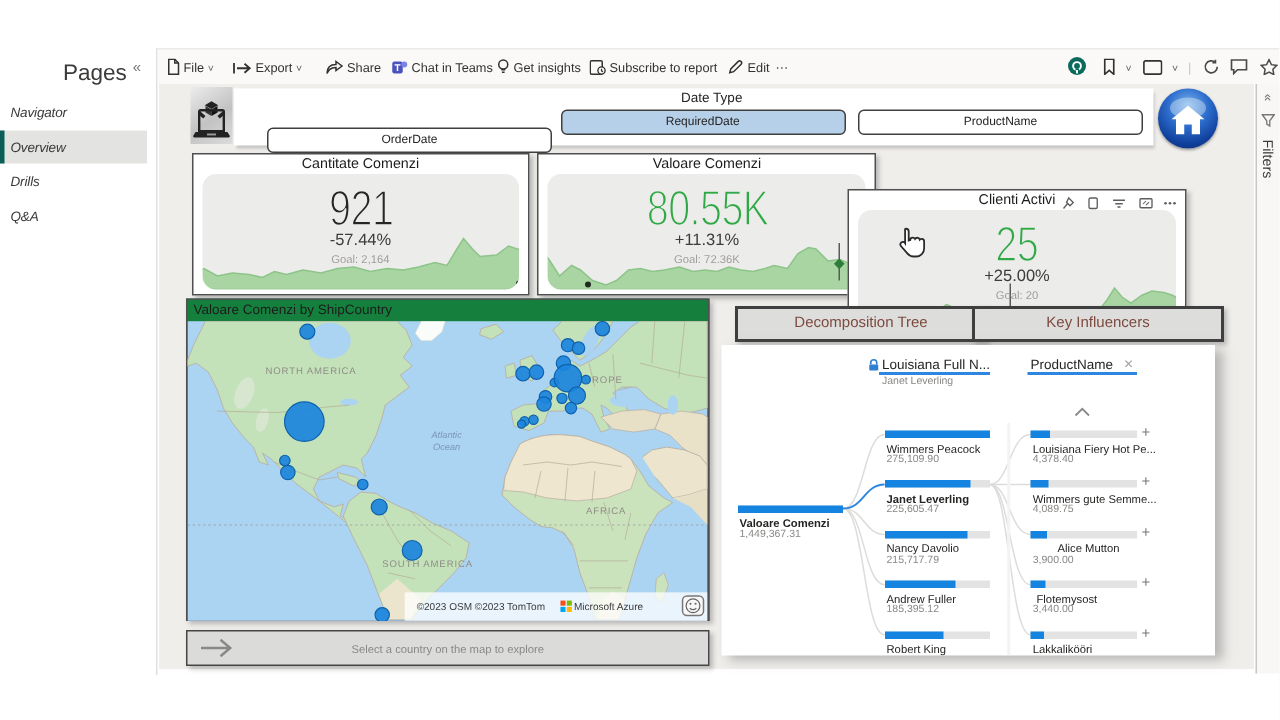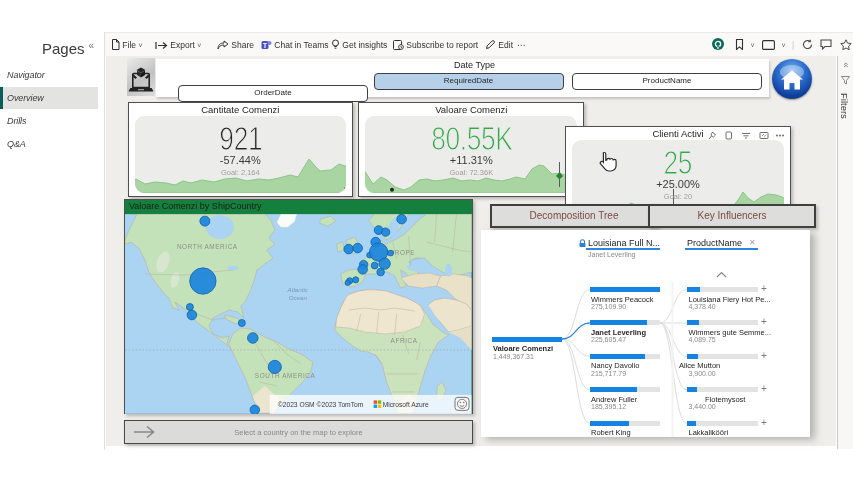--- a/index.html
+++ b/index.html
@@ -445,27 +445,27 @@
     <div class="bar" style="left:206px; top:90.2px; width:71px;">
         <div class="fill" style="width:11.7px;"></div>
       </div>
     <div class="plus" style="left:280px; top:86px;">+</div>
     <div class="node" style="left:207.5px; top:97.5px;">Wimmers gute Semme...</div>
     <div class="nodeval" style="left:207.5px; top:106px;">4,089.75</div>
     <div class="bar" style="left:206px; top:123.8px; width:71px;">
         <div class="fill" style="width:11.1px;"></div>
       </div>
     <div class="plus" style="left:280px; top:119.5px;">+</div>
-    <div class="node" style="left:198px; top:131px;">Alice Mutton</div>
+    <div class="node" style="left:224px; top:131px;">Alice Mutton</div>
     <div class="nodeval" style="left:207.5px; top:139.5px;">3,900.00</div>
     <div class="bar" style="left:206px; top:157.3px; width:71px;">
         <div class="fill" style="width:9.8px;"></div>
       </div>
     <div class="plus" style="left:280px; top:153px;">+</div>
-    <div class="node" style="left:224px; top:164.5px;">Flotemysost</div>
+    <div class="node" style="left:210px; top:164.5px;">Flotemysost</div>
     <div class="nodeval" style="left:207.5px; top:173px;">3,440.00</div>
     <div class="bar" style="left:206px; top:190.7px; width:71px;">
         <div class="fill" style="width:9.4px;"></div>
       </div>
     <div class="plus" style="left:280px; top:186.5px;">+</div>
     <div class="node" style="left:207.5px; top:198px;">Lakkalikööri</div>
   </div>
 
   <div class="abs" style="left:838px; top:60px; width:15px; text-align:center; font-size:9px; color:#7a7876;">
     <div style="transform:rotate(90deg);">«</div>

